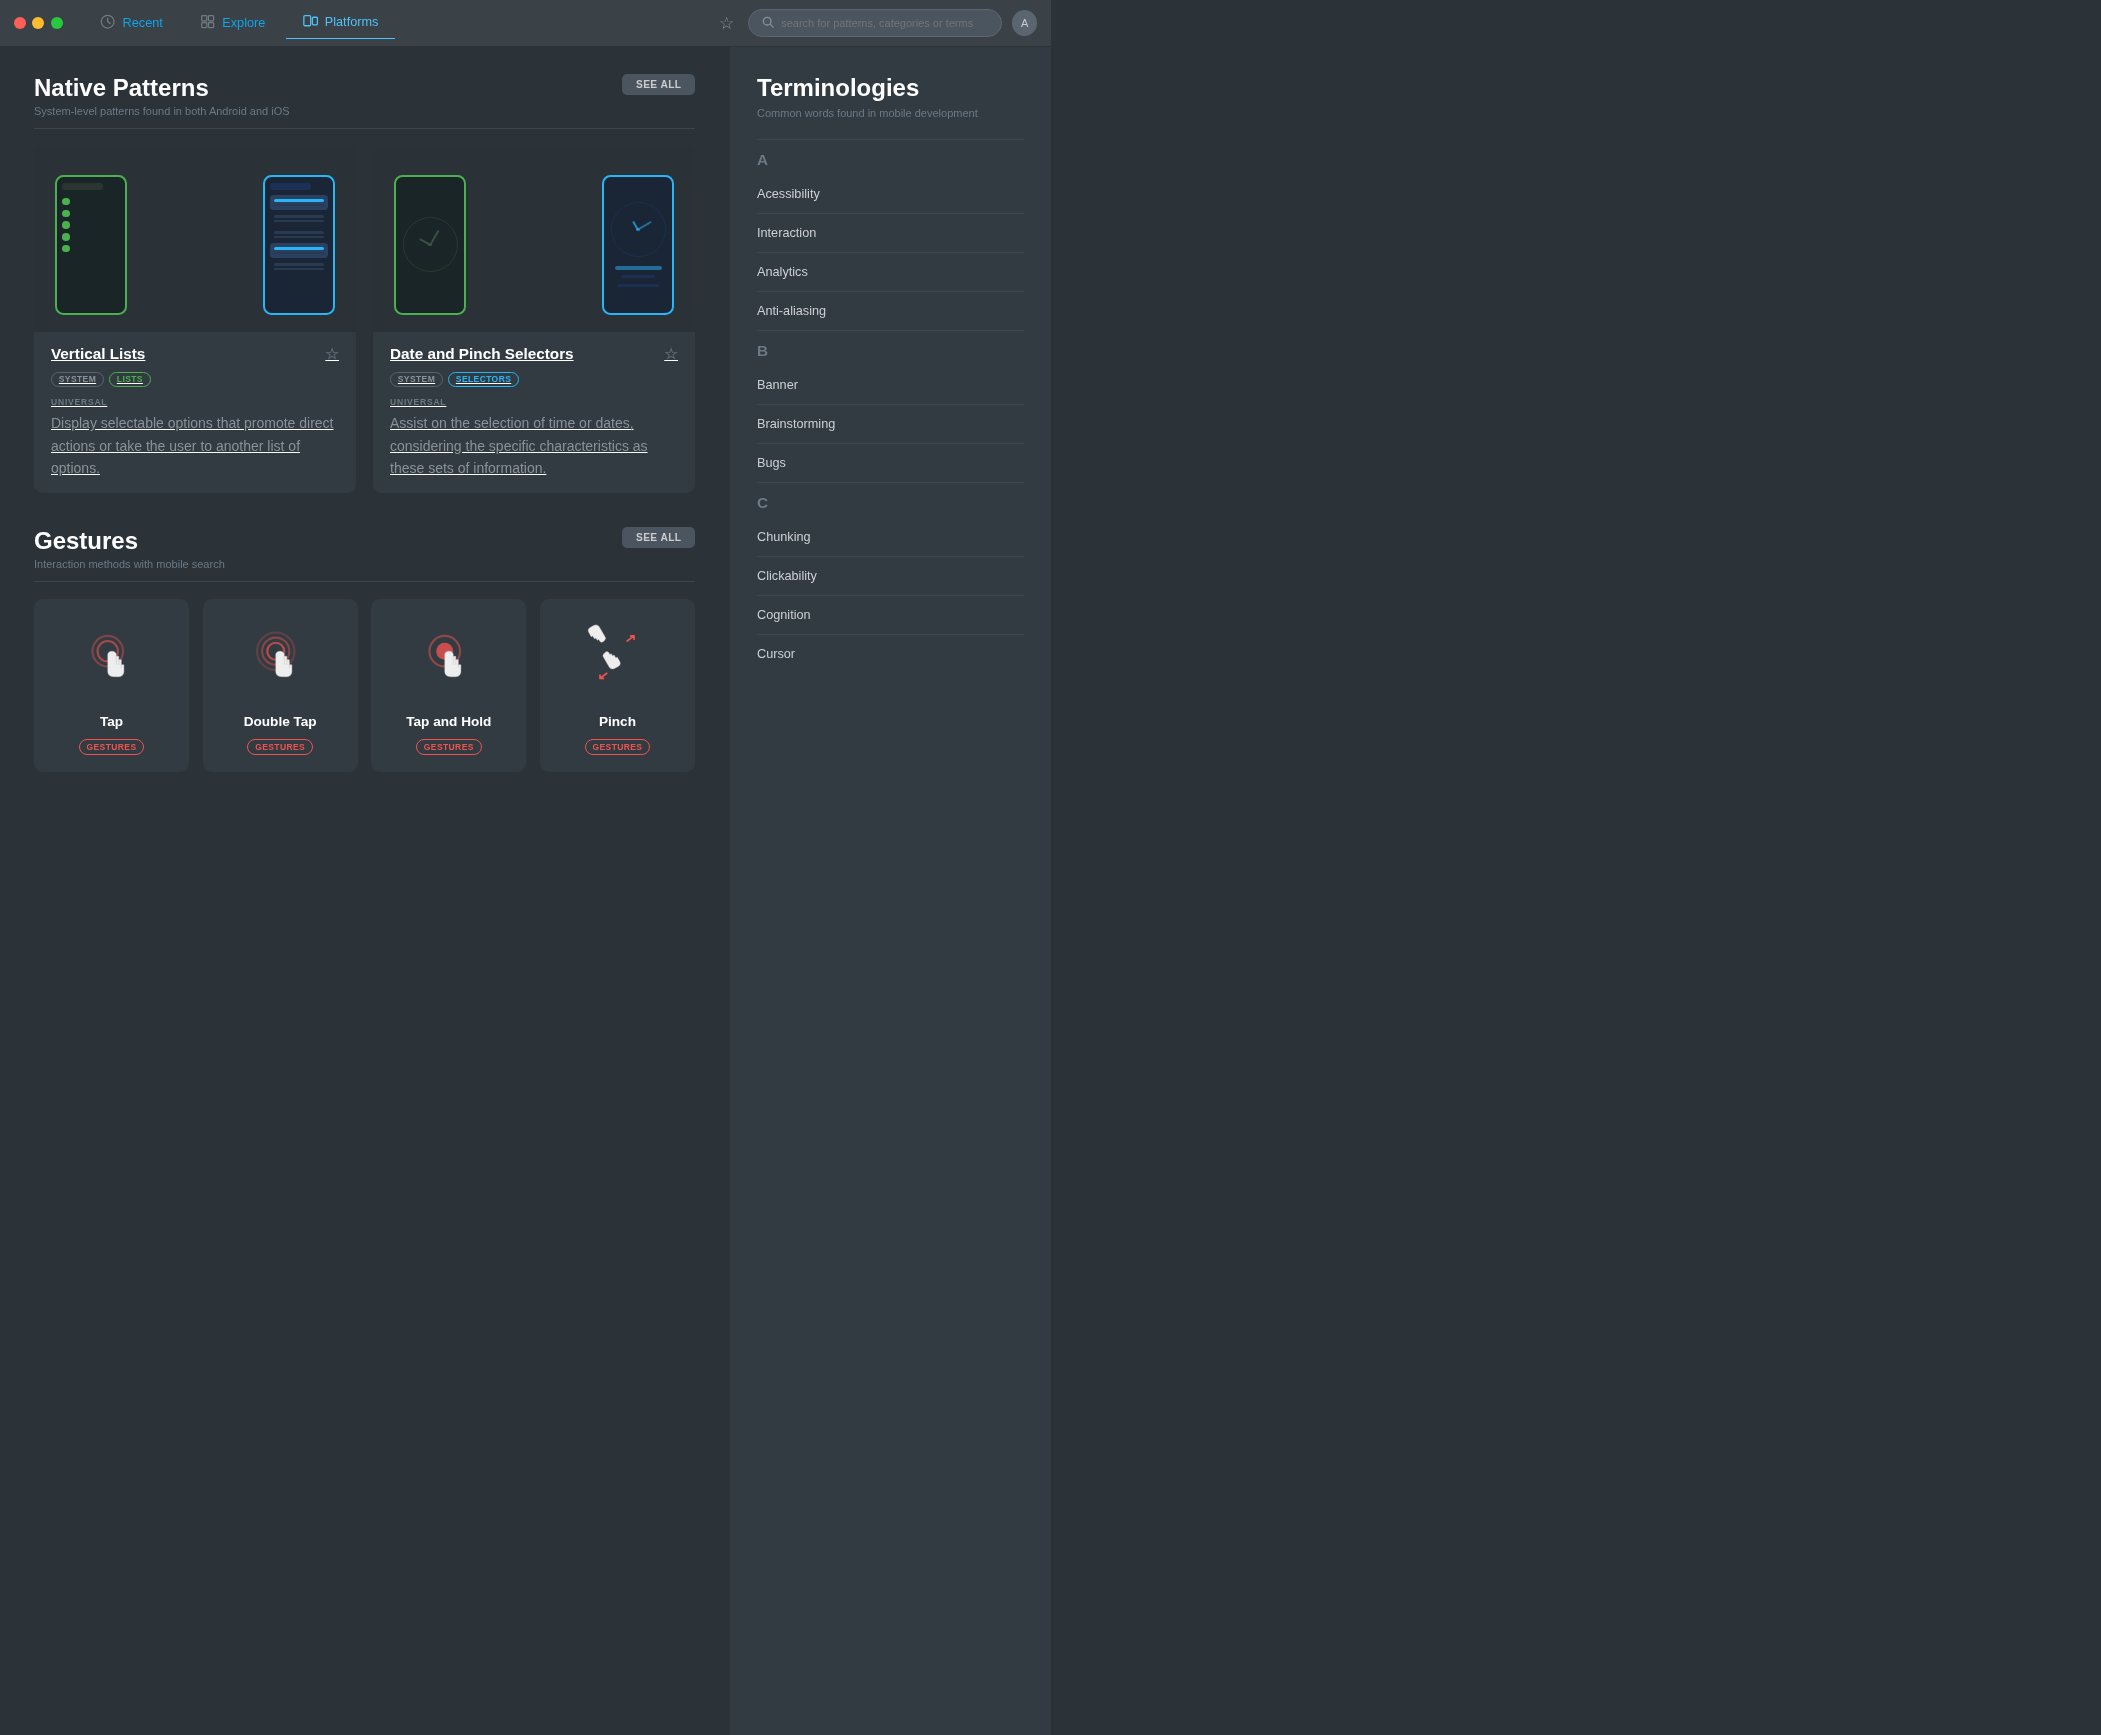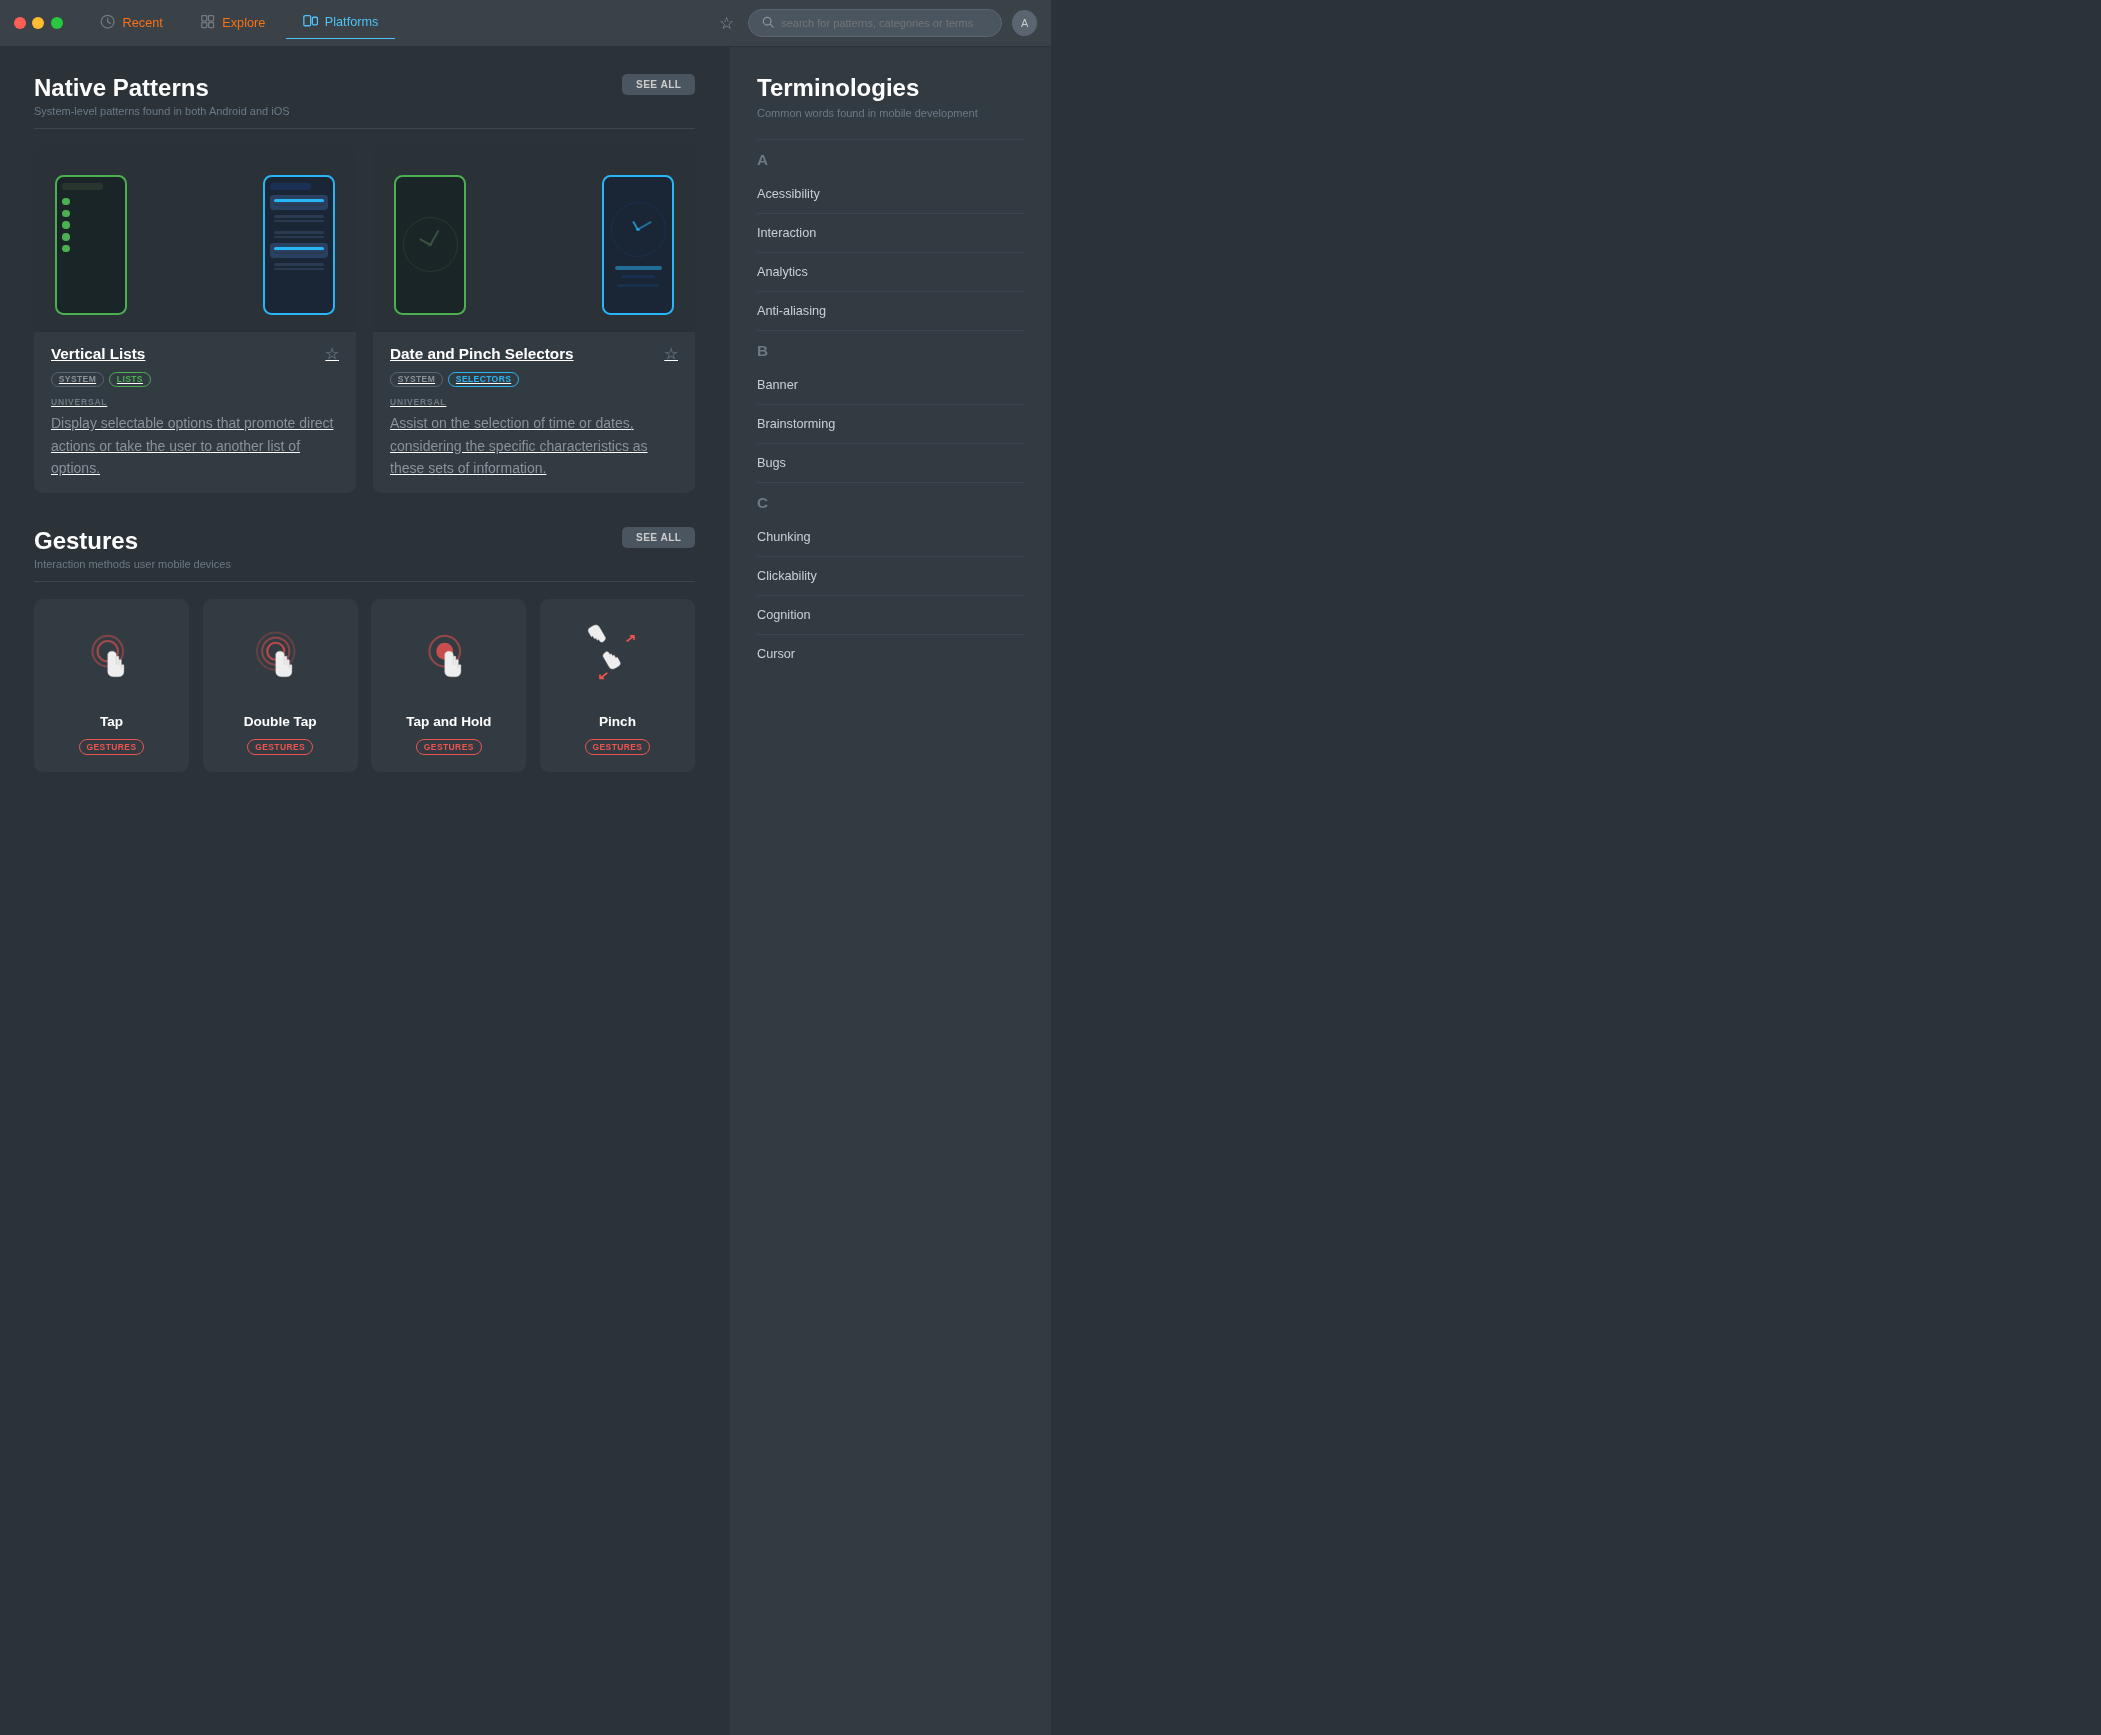--- a/index.html
+++ b/index.html
@@ -40,21 +40,21 @@
       display: flex;
       align-items: center;
       gap: 3.4px;
       flex: 1;
     }
     .nav-tab {
       display: flex;
       align-items: center;
       gap: 6.8px;
       padding: 6.8px 17px;
-      color: #f97316;
+      color: #0ea5e9;
       font-size: 12.7px;
       cursor: pointer;
       border-radius: 5.1px;
       text-decoration: none;
     }
     .nav-tab.active {
       color: #4fc3f7;
       border-bottom: 1.7px solid #4fc3f7;
       border-radius: 0;
     }
@@ -596,21 +596,21 @@
           </div>
           <div class="pattern-label">UNIVERSAL</div>
           <div class="pattern-desc">Assist on the selection of time or dates, considering the specific characteristics as these sets of information.</div>
         </div>
       </div>
     </div>
 
     <div class="section-header">
       <div>
         <div class="section-title">Gestures</div>
-        <div class="section-subtitle">Interaction methods user mobile devices</div>
+        <div class="section-subtitle">Interaction methods with mobile search</div>
       </div>
       <button class="see-all-btn">SEE ALL</button>
     </div>
     <hr class="section-divider">
 
     <div class="gestures-grid">
 
       <div class="gesture-card">
         <div class="gesture-icon-area">
           <svg class="gesture-svg" viewBox="0 0 80 80" fill="none">

